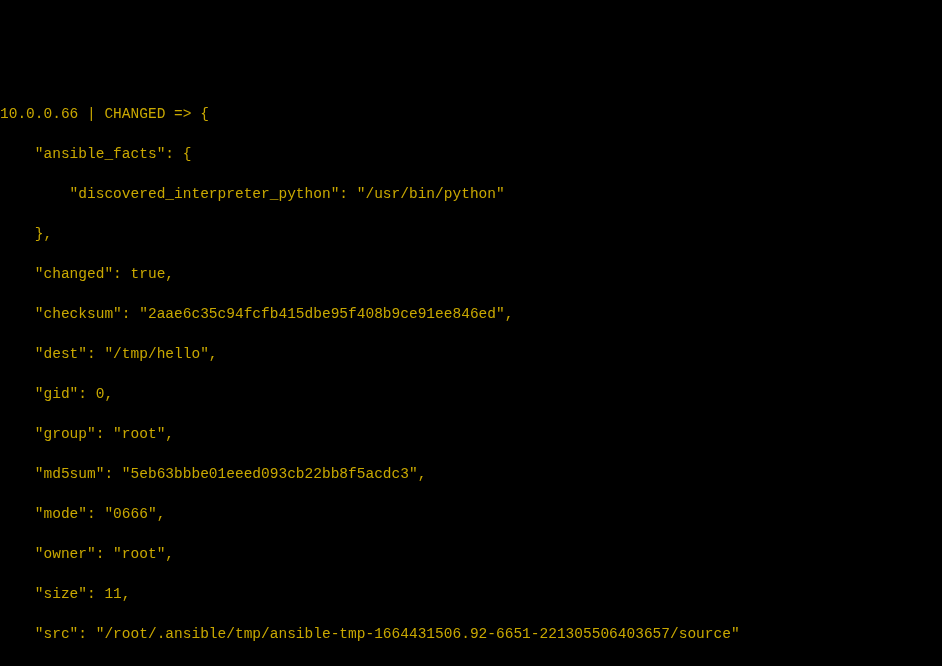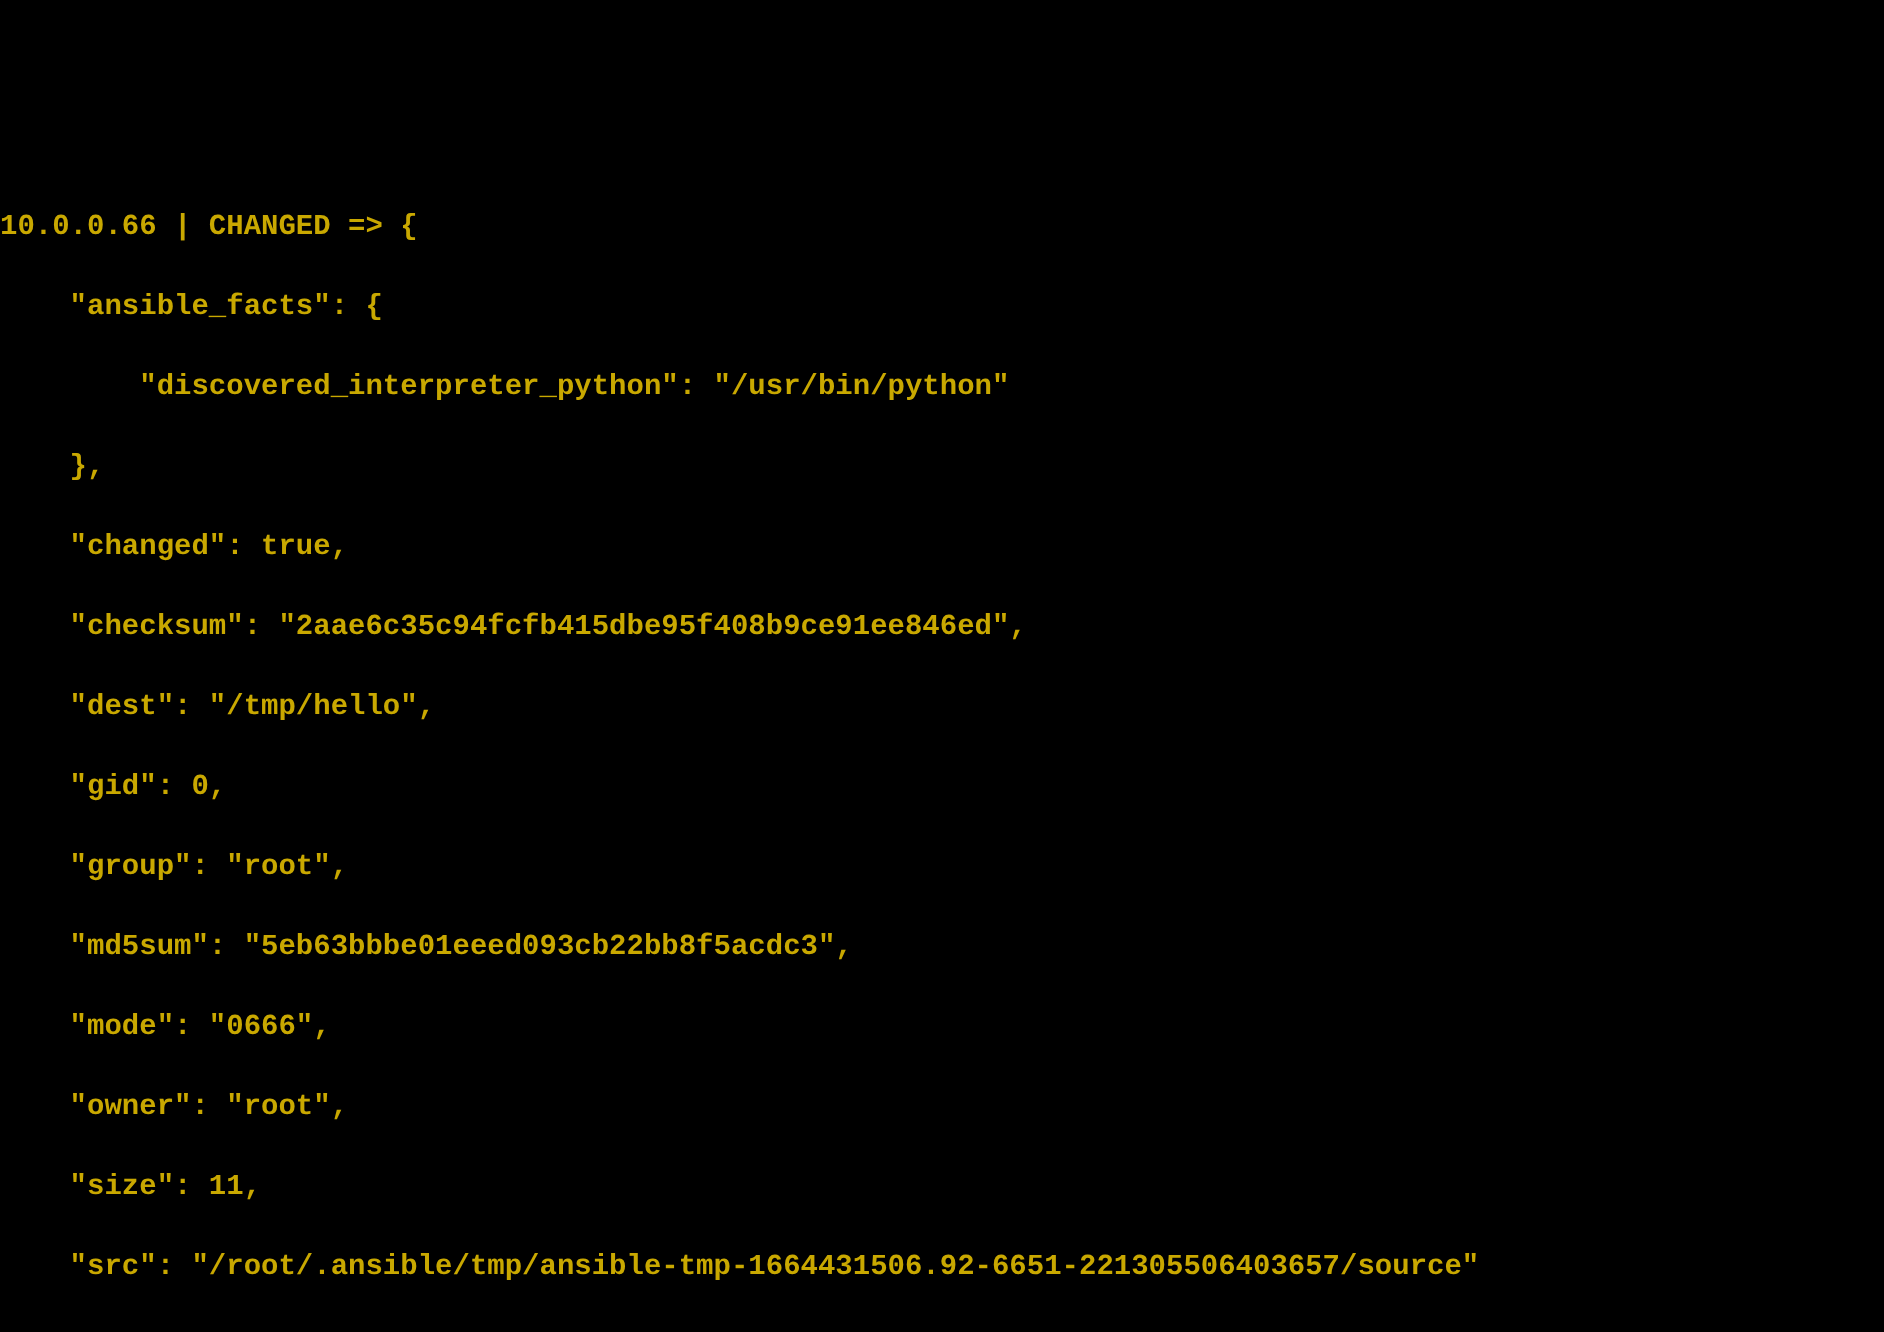--- a/index.html
+++ b/index.html
@@ -11,21 +11,21 @@
     line-height: 20px;
     color: #c9a800;
     white-space: pre;
     overflow: hidden;
     width: 942px;
     height: 666px;
   }
   .terminal {
     padding: 4px 0 0 0;
   }
-  .line { display: block; font-weight: bold; }
+  .line { display: block; }
 </style>
 </head>
 <body>
 
 
 
 <div class="terminal">
 <span class="line">10.0.0.66 | CHANGED =&gt; {</span>
 <span class="line">    "ansible_facts": {</span>
 <span class="line">        "discovered_interpreter_python": "/usr/bin/python"</span>

